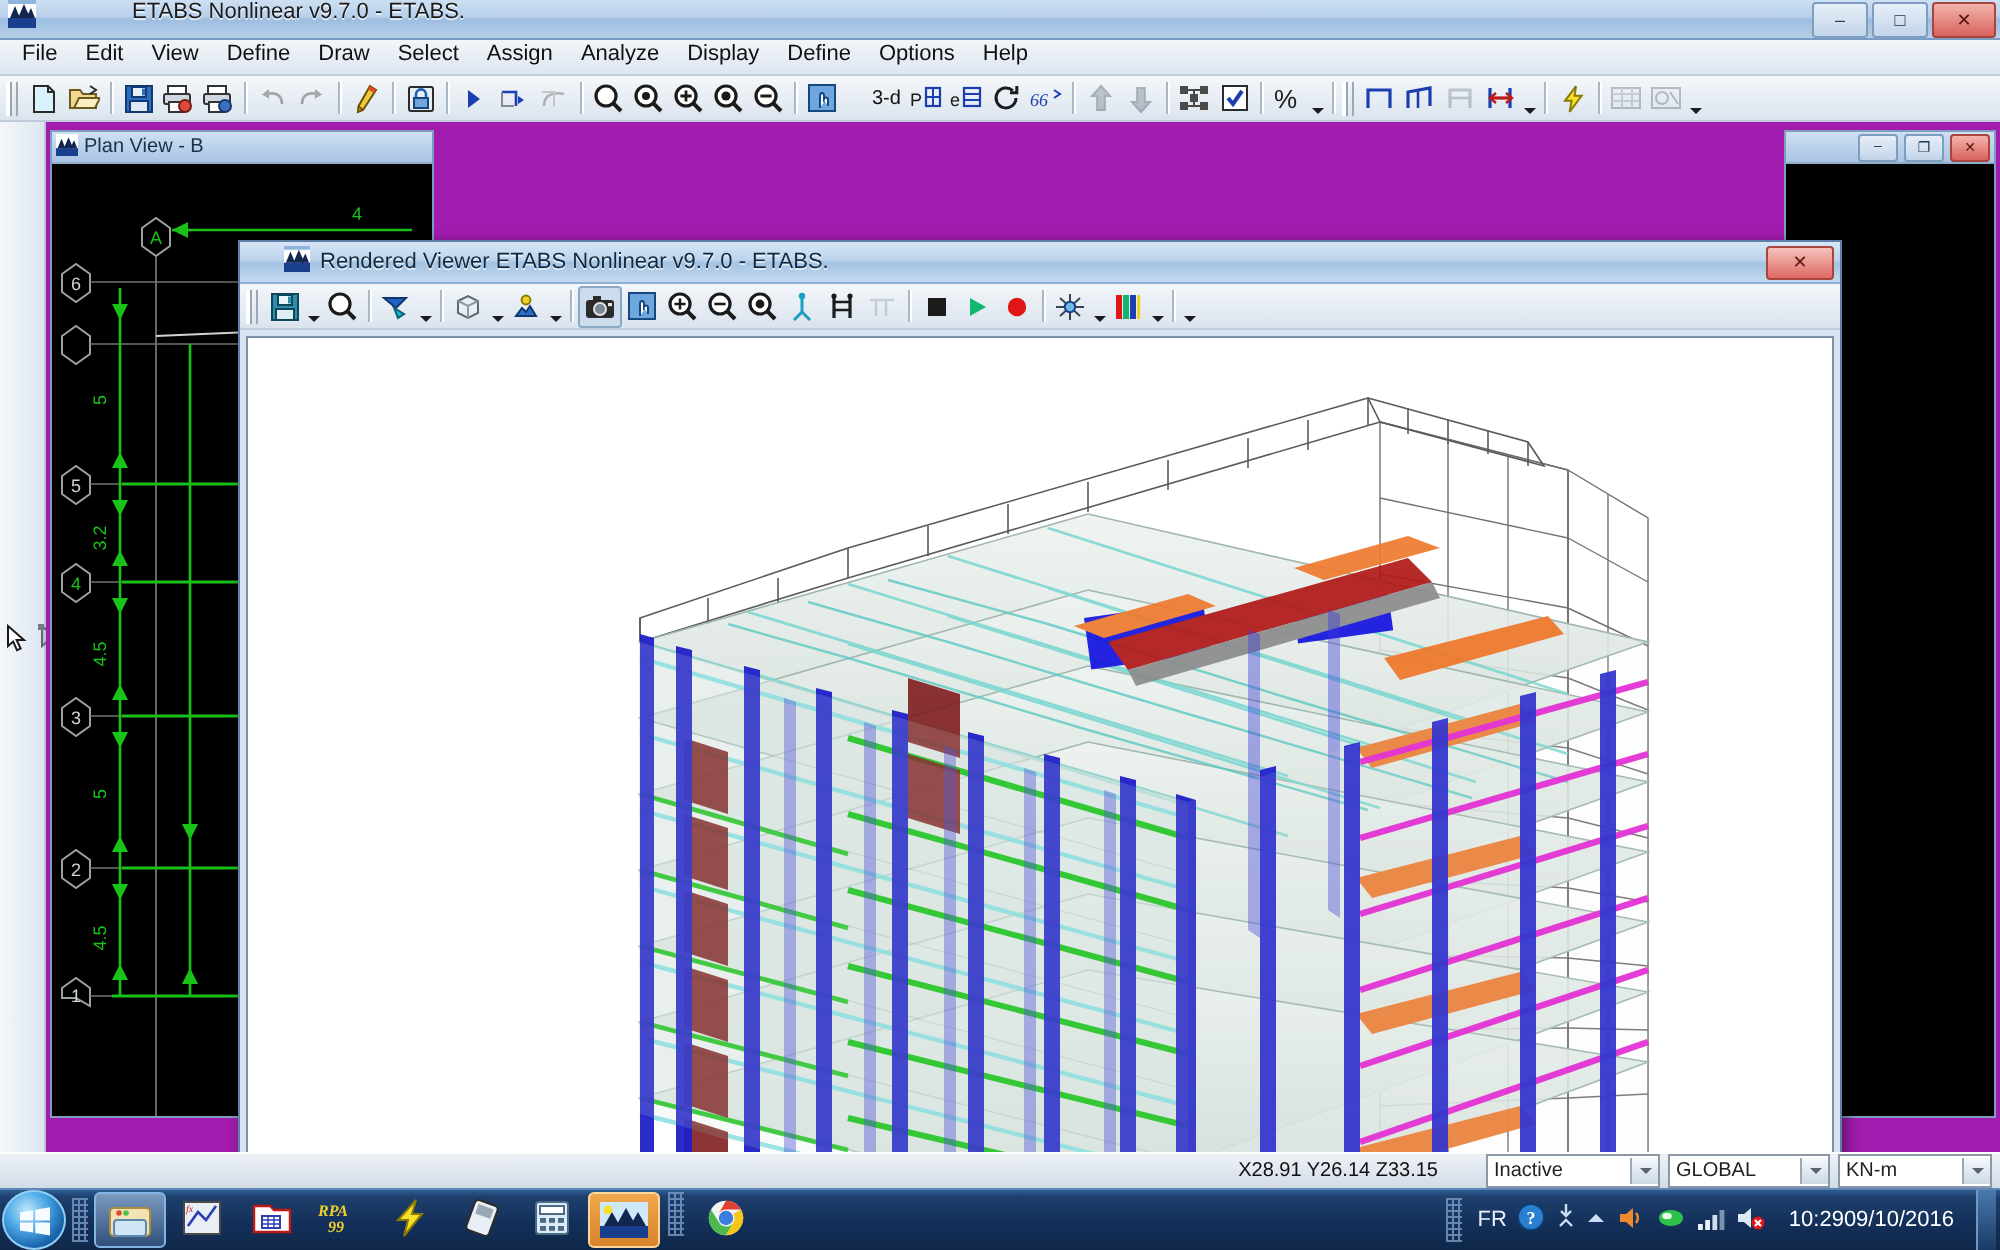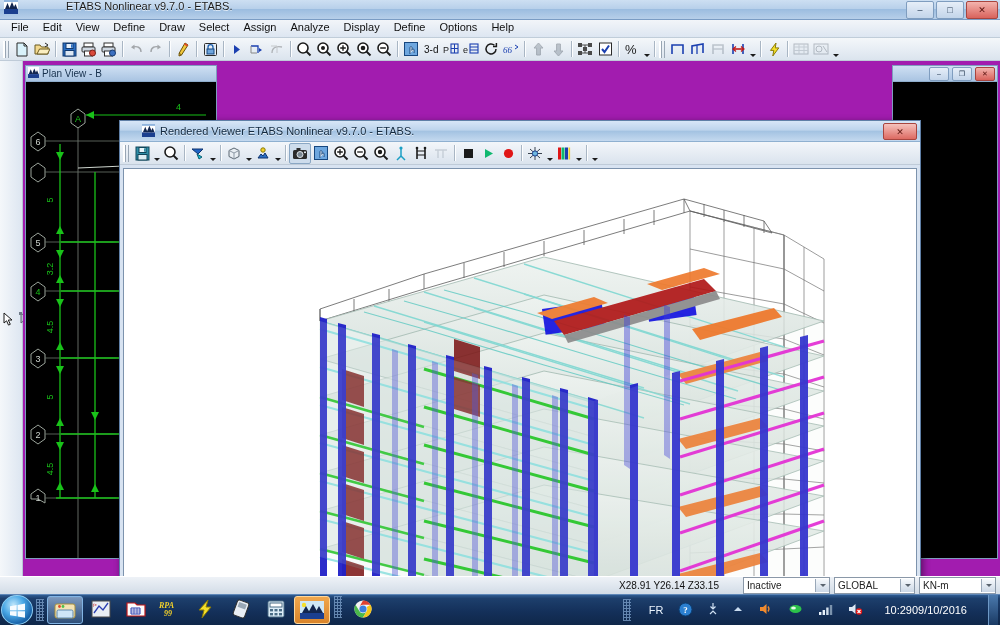--- a/index.html
+++ b/index.html
@@ -42,21 +42,21 @@
     height:22px;flex:0 0 22px;display:flex;align-items:center;
     background:linear-gradient(to bottom,#f4f7fa,#dbe4ee);
     border-bottom:1px solid #bfcbd8;padding-left:2px;
   }
   .tbtn{width:20px;height:19px;display:flex;align-items:center;justify-content:center;flex:0 0 20px;}
   .tbtn svg{display:block;}
   .tsep{width:1px;height:16px;background:#a9b6c4;margin:0 3px;box-shadow:1px 0 0 #fdfeff;flex:0 0 1px;}
   .tgrip{width:4px;height:17px;margin:0 3px 0 1px;flex:0 0 4px;
     background:linear-gradient(to right,#fff 0 1px,#98a5b3 1px 2px,transparent 2px);
     border-left:1px solid #fff;border-right:1px solid #9aa7b5;}
-  .tlabel{font-size:10px;color:#111;padding:0 3px;flex:0 0 auto;}
+  .tlabel{font-size:10px;color:#111;padding:0 3px;flex:0 0 auto;margin-left:12px;}
   .tarrow{width:9px;height:19px;display:flex;align-items:flex-end;justify-content:center;padding-bottom:4px;flex:0 0 9px;}
   .tarrow::after{content:"";border-left:3px solid transparent;border-right:3px solid transparent;border-top:3px solid #1b1b1b;}
   .tbtn.disabled{opacity:.38;}
   .tbtn.pressed{background:#cddcec;border:1px solid #8aa7c4;border-radius:2px;}
 
   
   .workspace{flex:1 1 auto;position:relative;display:flex;min-height:0;background:#6d7f93;}
   .ltool{
     width:22px;flex:0 0 22px;background:linear-gradient(to right,#f4f7fa,#dde6f1);
     border-right:1px solid #b9c6d4;display:flex;flex-direction:row;align-items:center;padding-top:1px;
@@ -130,21 +130,21 @@
     border:1px solid #8fd0f5;display:flex;align-items:center;justify-content:center;
   }
   .tb-grip{width:8px;height:22px;margin:0 3px;flex:0 0 8px;
     background:repeating-linear-gradient(to bottom,#7fa3cd 0 1px,transparent 1px 3px),
                repeating-linear-gradient(to right,#7fa3cd 0 1px,transparent 1px 3px);
     opacity:.75;}
   .qlaunch{display:flex;align-items:flex-start;gap:1px;}
   .tk{width:34px;height:26px;display:flex;align-items:center;justify-content:center;border-radius:3px;flex:0 0 34px;}
   .tk.active{background:linear-gradient(to bottom,rgba(200,225,255,.55),rgba(120,170,225,.3));border:1px solid #82b4e4;}
   .tk.hot{background:linear-gradient(to bottom,#f0a74d,#d9842a);border:1px solid #ffd79a;}
-  .tray{position:absolute;right:2px;top:0;height:30px;display:flex;align-items:center;gap:15px;color:#e8f1fb;}
+  .tray{position:absolute;right:2px;top:0;height:30px;display:flex;align-items:center;gap:5px;color:#e8f1fb;}
   .tray .lang{font-size:11px;}
   .clock{display:flex;flex-direction:row;align-items:center;line-height:12px;font-size:11px;color:#fff;padding:0 6px;}
   .showdesk{width:9px;height:30px;background:linear-gradient(to bottom,#4a79ad,#1a3a64);border-left:1px solid #6d98c6;}
 </style>
 </head>
 <body>
 
 <div class="app">
 
   <div class="titlebar">

